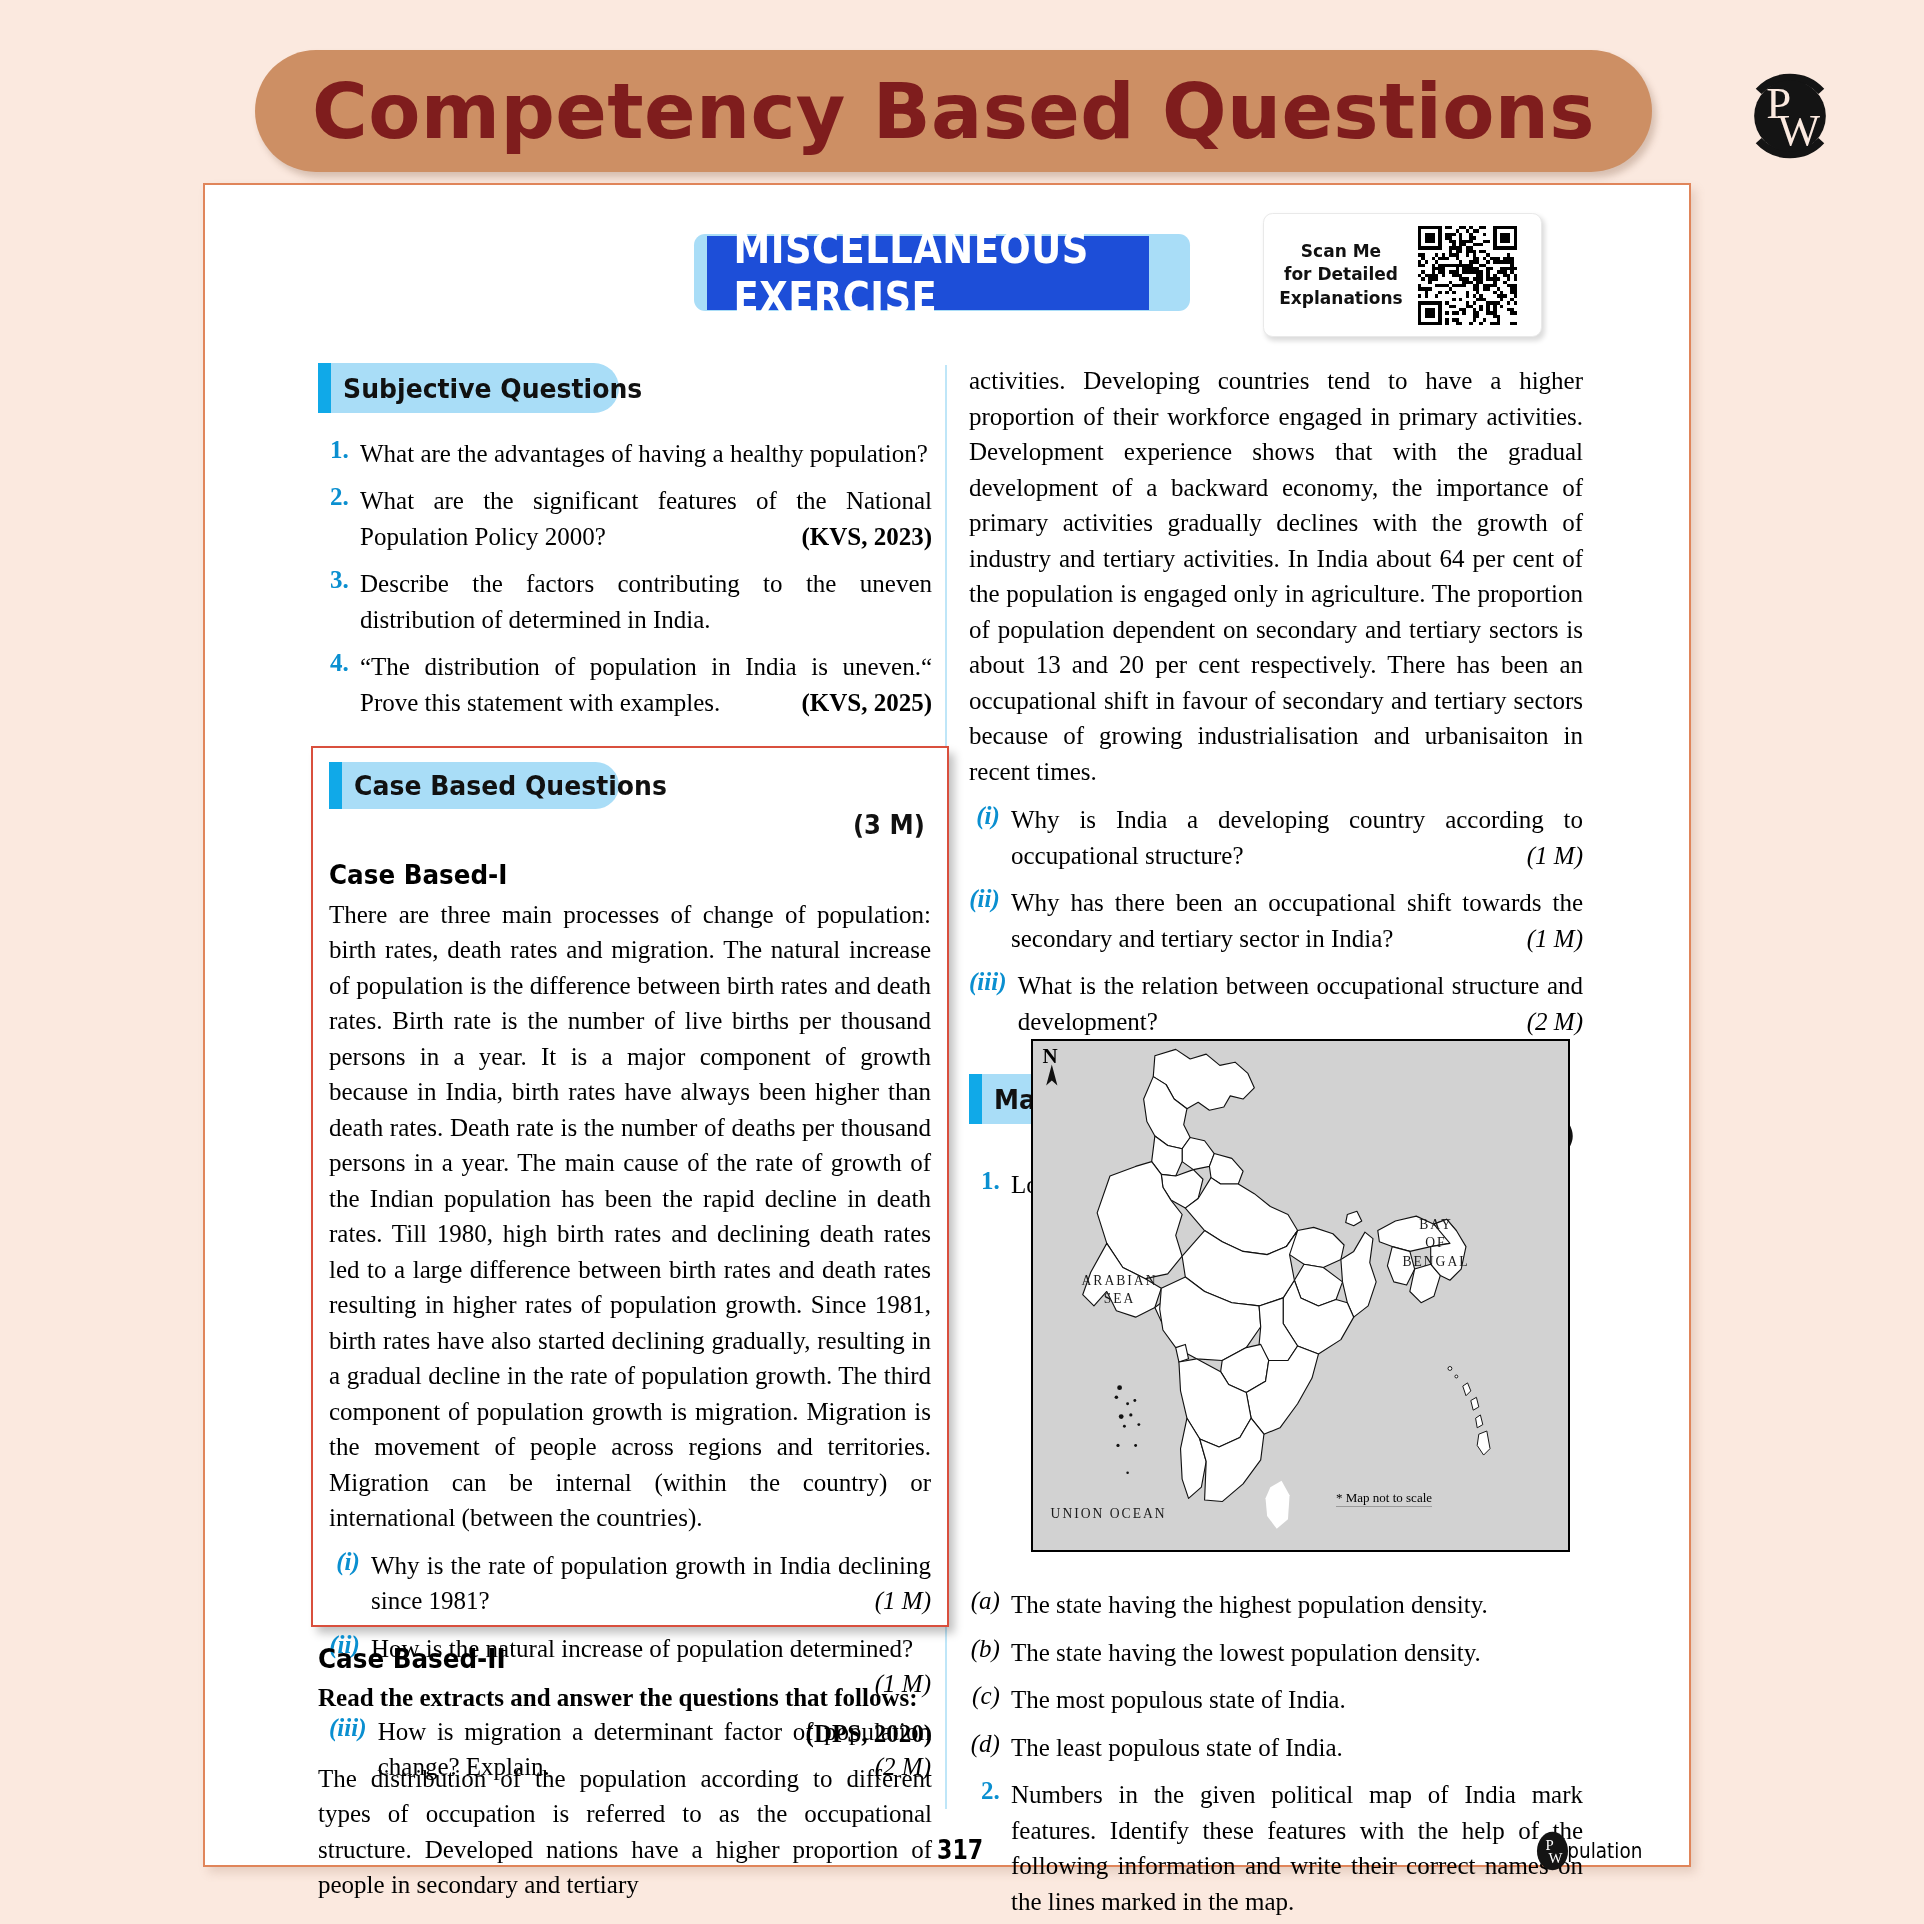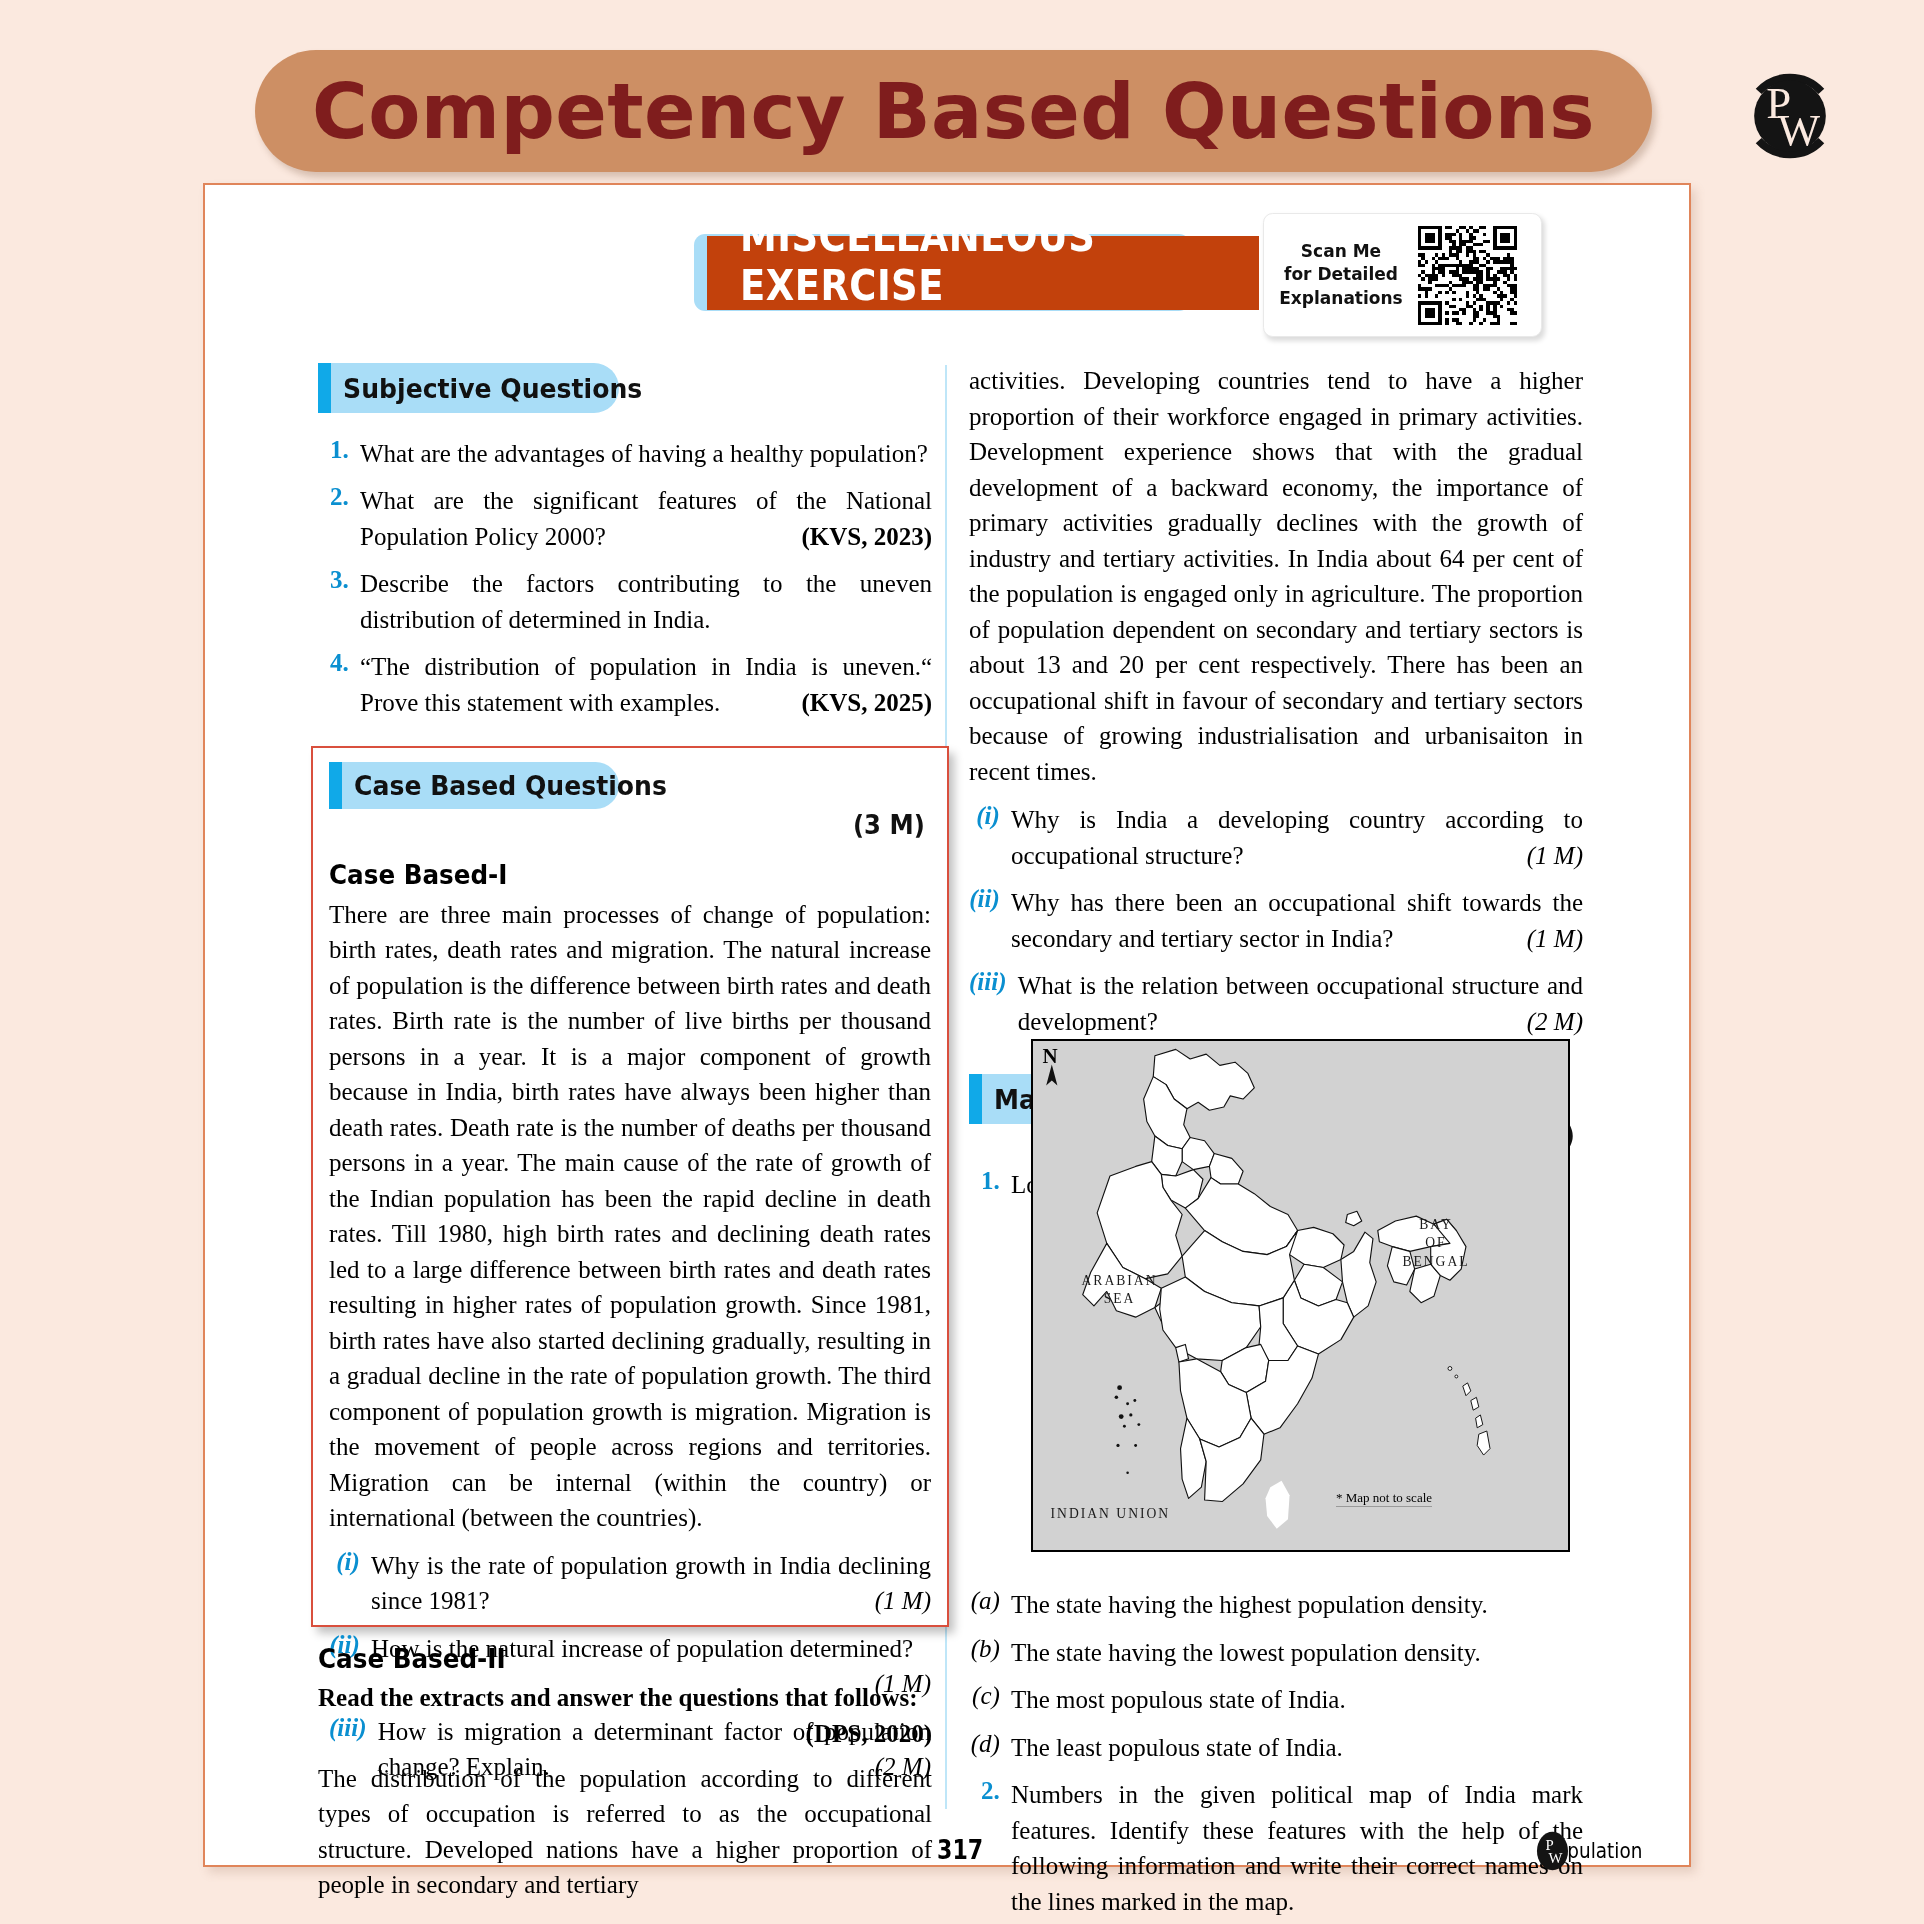--- a/index.html
+++ b/index.html
@@ -45,23 +45,23 @@
 
   
   #exercise-banner {
     position: absolute; left: 694px; top: 234px;
     width: 496px; height: 77px;
     background: #a9ddf7;
     border-radius: 11.2px;
   }
   #exercise-banner-inner {
     position: absolute; left: 13px; top: 1.6px;
-    width: 552px; height: 74px;
-    background: #c2410c;
-    display: flex; align-items: flex-end; justify-content: center;
+    width: 442px; height: 74px;
+    background: #1d4ed8;
+    display: flex; align-items: center; justify-content: center;
   }
   #exercise-banner-label {
     color: #ffffff;
     font-family: "DejaVu Sans", sans-serif;
     font-weight: bold;
     font-size: 42px;
     letter-spacing: 0.5px;
     transform: scaleX(.88);
   }
 
@@ -895,21 +895,21 @@
   <div id="north">
     <span>N</span><br>
     <svg width="17.6" height="24" viewBox="0 0 22 30" style="margin-top:-3.2px;">
       <polygon points="11,2 18,28 11,22 4,28" fill="#111"></polygon>
     </svg>
   </div>
 
 
   <div class="sea-label" id="label-arabian">ARABIAN<br>SEA</div>
   <div class="sea-label" id="label-bengal">BAY<br>OF<br>BENGAL</div>
-  <div class="sea-label" id="label-indian">INDIAN UNION</div>
+  <div class="sea-label" id="label-indian">UNION OCEAN</div>
   <div id="scale-note">* Map not to scale</div>
 </div>
 
 <div style="position:absolute;left:969px;top:1575px;width:614px;">
   <div id="map-items">
       <div class="qrow">
         <span class="qnum plain">(a)</span>
         <span class="qtext">The state having the highest population density.</span>
       </div>
       <div class="qrow">

